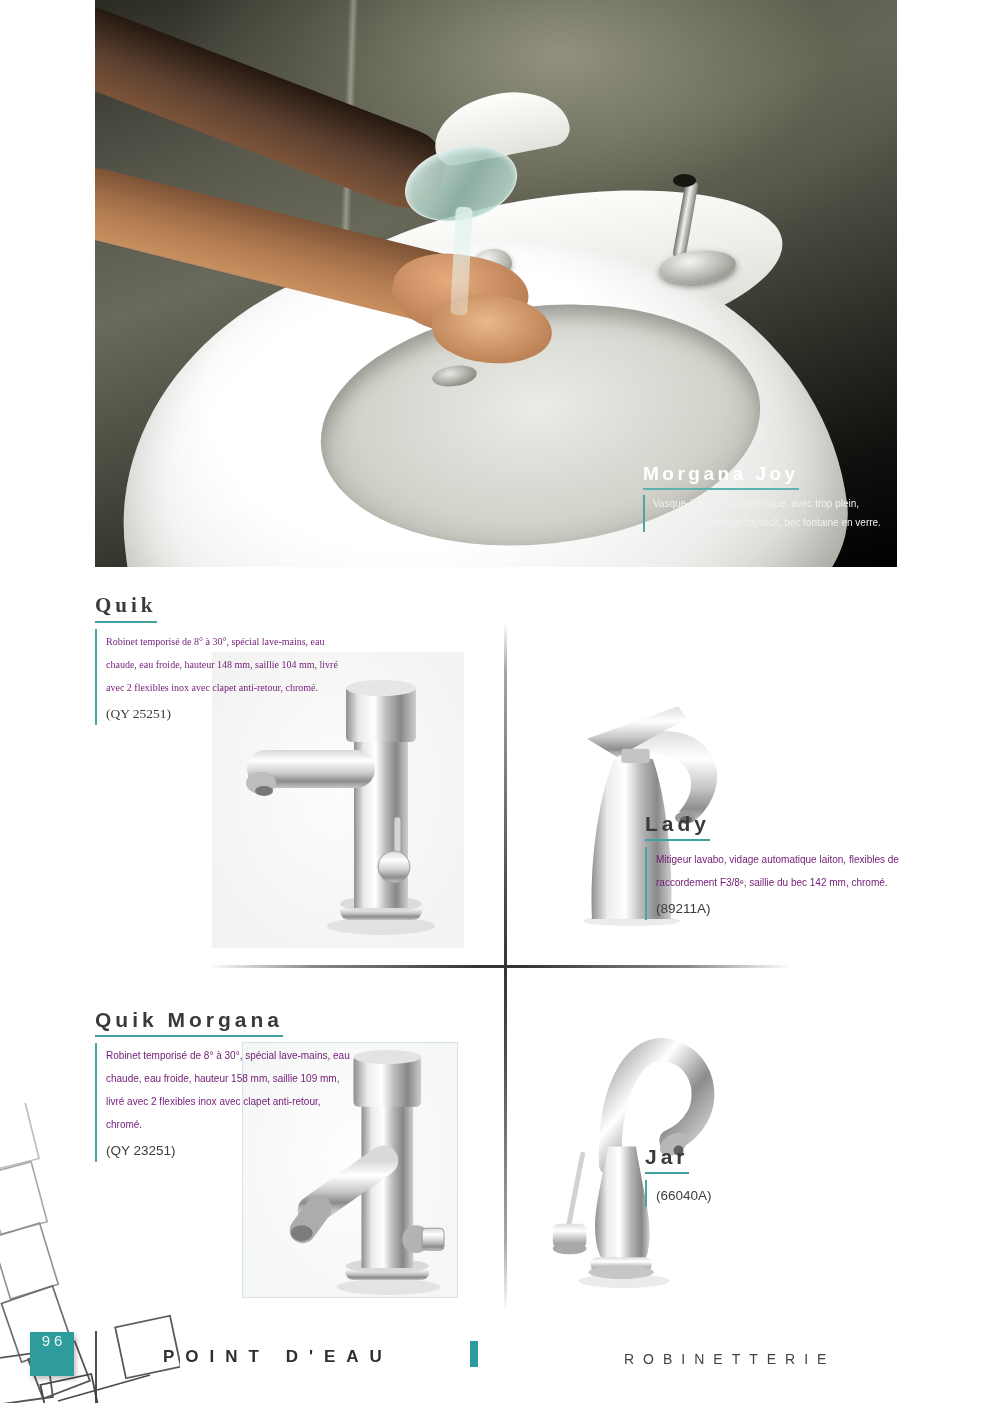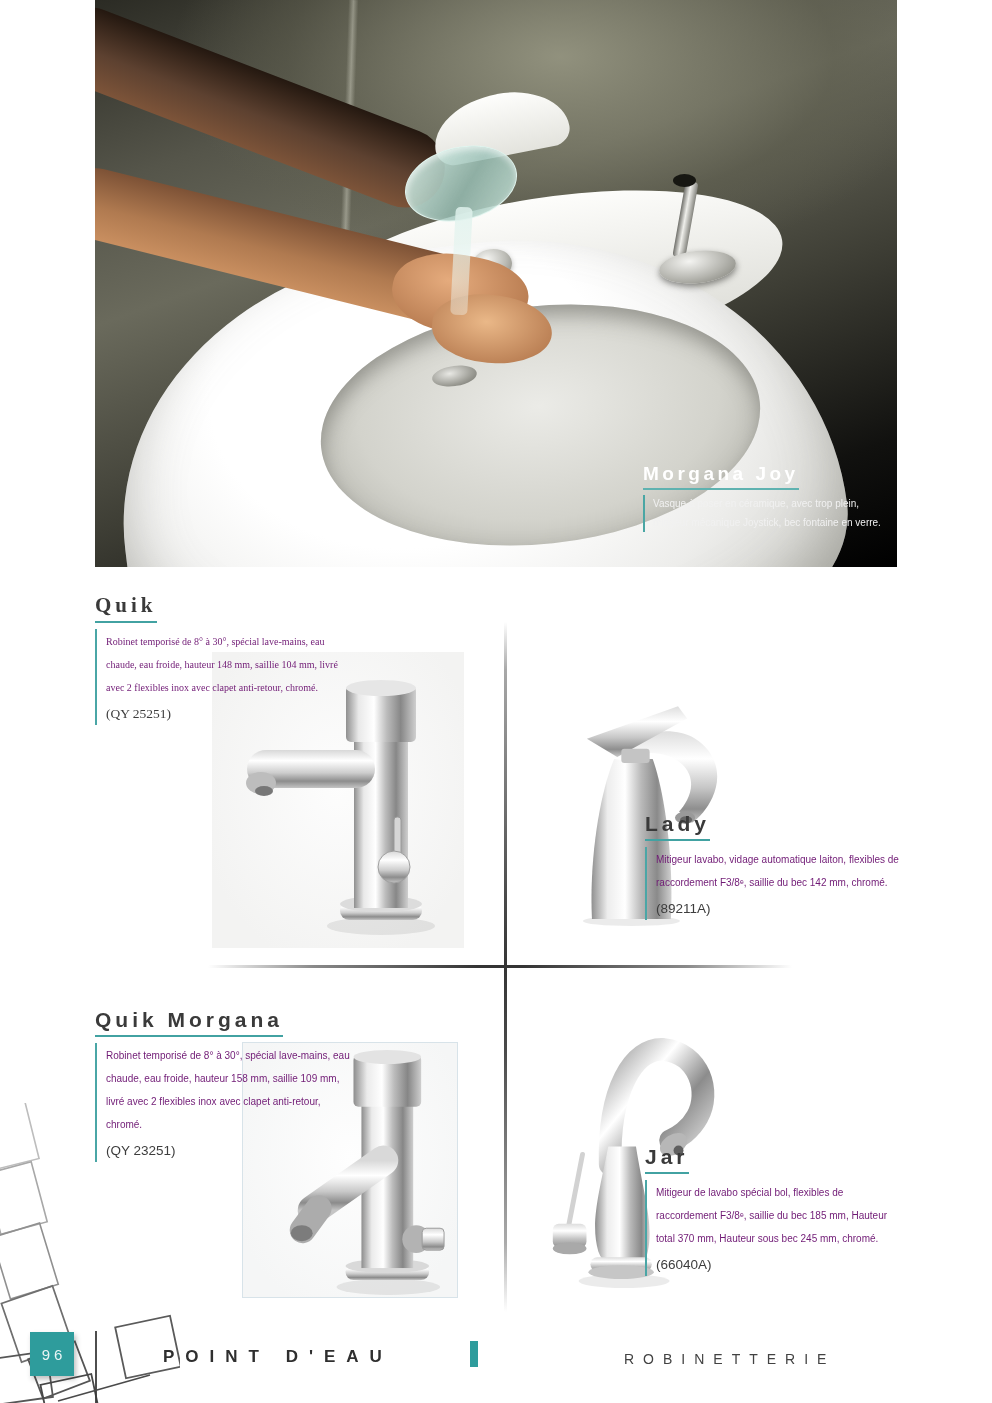--- a/index.html
+++ b/index.html
@@ -80,21 +80,21 @@
 
   
   .divider-v{position:absolute;left:504px;top:622px;width:3px;height:690px;z-index:2;
       background:linear-gradient(180deg, rgba(190,190,190,0) 0%, #a8a8a8 7%, #4a4a4a 40%, #353535 50%, #4a4a4a 62%, #ababab 90%, rgba(210,210,210,0) 100%);}
   .divider-h{position:absolute;left:208px;top:965px;width:584px;height:3px;z-index:2;
       background:linear-gradient(90deg, rgba(200,200,200,0), #8a8a8a 18%, #343434 46%, #343434 54%, #8a8a8a 82%, rgba(200,200,200,0));}
 
   
   .corner-sketch{position:absolute;left:0;top:1103px;width:180px;height:300px;z-index:1;}
   .page-badge{position:absolute;left:30px;top:1332px;width:44px;height:44px;background:#2e9c9c;z-index:4;
-      display:flex;align-items:center;justify-content:center;box-shadow:2px 3px 5px rgba(40,40,40,.3);}
+      display:flex;justify-content:center;box-shadow:2px 3px 5px rgba(40,40,40,.3);}
   .page-badge span{color:#eaf5f5;font-size:15px;letter-spacing:4px;padding-left:4px;}
   .footer-left{position:absolute;left:163px;top:1347px;font-size:17px;font-weight:bold;
       letter-spacing:11px;color:#2f2f2f;z-index:4;}
   .footer-bar{position:absolute;left:470px;top:1341px;width:8px;height:26px;background:#2e9c9c;z-index:4;}
   .footer-right{position:absolute;left:624px;top:1351px;font-size:14px;font-weight:500;
       letter-spacing:9px;color:#424242;z-index:4;}
 </style>
 </head>
 <body>
 
@@ -280,21 +280,20 @@
     <span class="product-title">Quik Morgana</span>
     <div class="desc-block">
       <div class="desc">Robinet temporisé de 8° à 30°, spécial lave-mains, eau chaude, eau froide, hauteur 158 mm, saillie 109 mm, livré avec 2 flexibles inox avec clapet anti-retour, chromé.</div>
       <div class="code">(QY 23251)</div>
     </div>
   </div>
 
   <div class="product p-jar">
     <span class="product-title">Jar</span>
     <div class="desc-block">
-      <div class="desc">Mitigeur de lavabo spécial bol, flexibles de raccordement F3/8ᵉ, saillie du bec 185 mm, Hauteur total 370 mm, Hauteur sous bec 245 mm, chromé.</div>
       <div class="code">(66040A)</div>
     </div>
   </div>
 
   <div class="corner-sketch">
     <svg viewBox="0 0 180 300" width="180" height="300">
       <g fill="none">
         <rect x="-14" y="-2" width="46" height="64" stroke="#bdbdbd" stroke-width="1.6" transform="rotate(-14 9 30)"></rect>
         <rect x="-8" y="64" width="48" height="62" stroke="#a8a8a8" stroke-width="1.6" transform="rotate(-15 16 95)"></rect>
         <rect x="0" y="126" width="50" height="64" stroke="#909090" stroke-width="1.6" transform="rotate(-17 25 158)"></rect>

